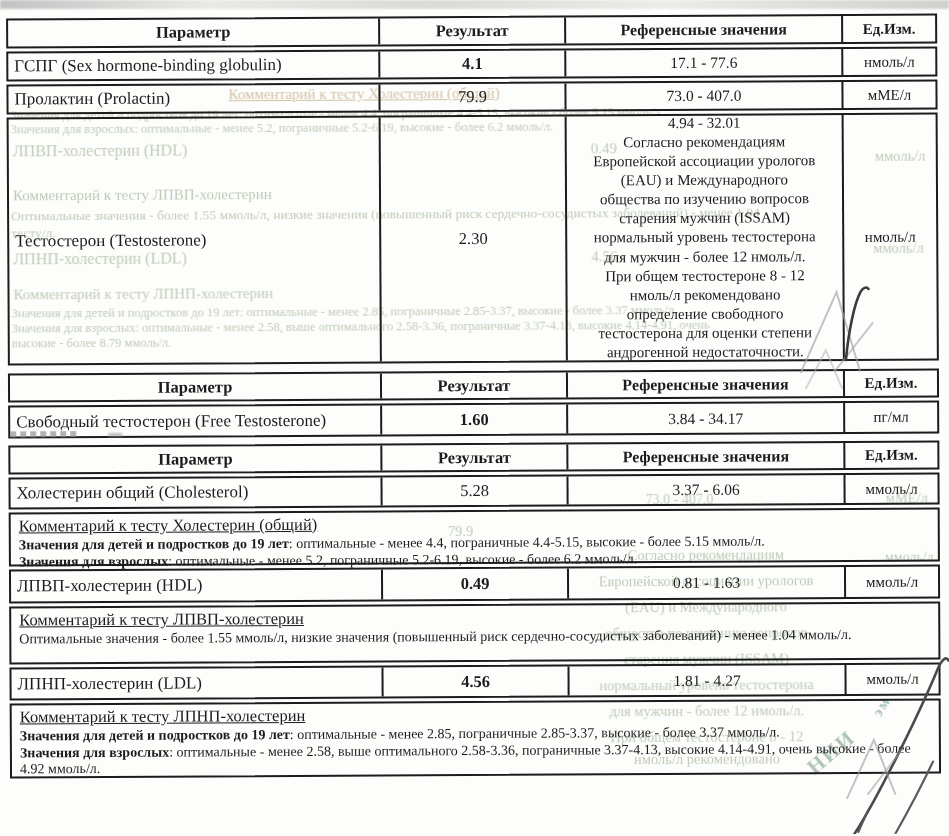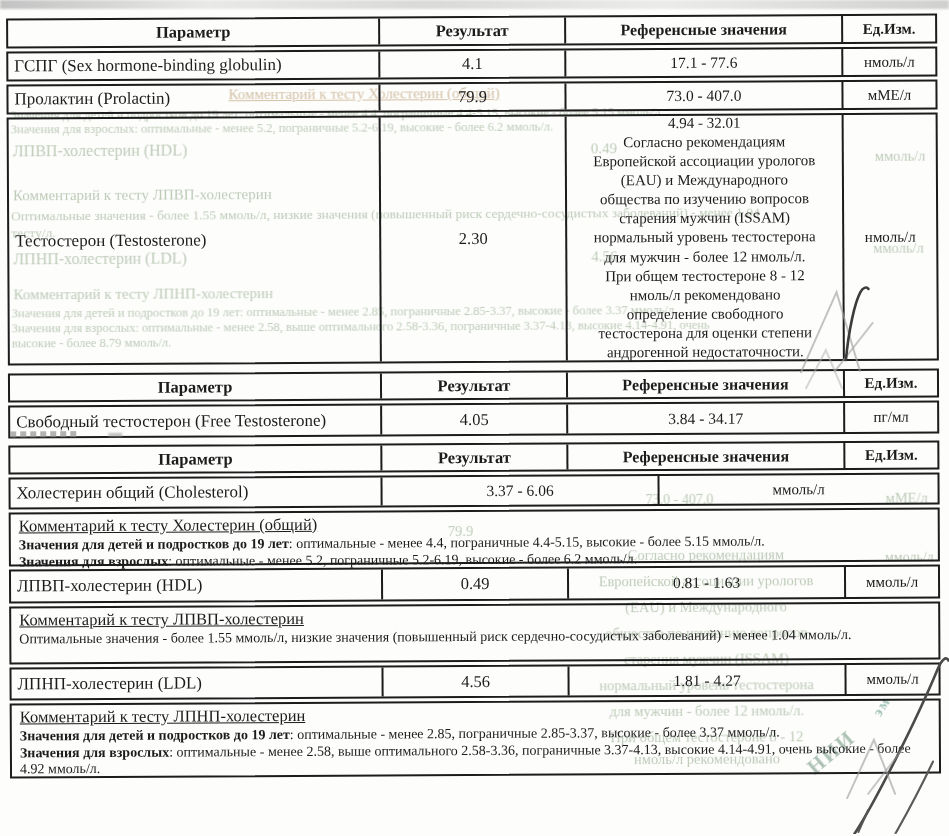--- a/index.html
+++ b/index.html
@@ -24,21 +24,21 @@
   .row + .row, .row + .comment, .comment + .row{ margin-top:3px; }
   .cell{ display:flex; align-items:center; padding:1px 6px; }
   .c1{ width:370px; justify-content:flex-start; font-size:17px; }
   .c2{ width:186px; justify-content:center; font-size:16.5px; }
   .c3{ width:277px; justify-content:center; font-size:15.5px; text-align:center; }
   .c4{ flex:1; justify-content:center; font-size:15px; }
   .c2,.c3,.c4{ border-left:2px solid var(--ink); }
   .hdr .cell{ justify-content:center; font-weight:bold; }
   .hdr .c1{ font-size:16.5px; }
   .hdr .c3{ font-size:16px; }
-  .bold{ font-weight:normal; }
+  .bold{ font-weight:bold; }
   .preline{ white-space:pre-line; line-height:19.1px; font-size:15px; }
   .comment{ border:2px solid var(--ink); padding:2px 8px 2px 8px; background:transparent; }
   .ctitle{ display:inline-block; font-size:16.5px; text-decoration:underline; margin-bottom:1px; }
   .cline{ font-size:14px; line-height:16.6px; }
   .cline b{ font-weight:bold; }
 
   
   .ghost{ position:absolute; color:#7f9a74; opacity:.5; filter:blur(.45px); white-space:nowrap; }
   .g-warm{ color:#b08f5e; opacity:.55; text-decoration:underline; }
   .g-center{ text-align:center; white-space:normal; }
@@ -138,38 +138,39 @@
 
     <section class="tbl" style="top:371px;">
       <div class="row hdr" style="height:29px;">
         <div class="cell c1">Параметр</div>
         <div class="cell c2">Результат</div>
         <div class="cell c3">Референсные значения</div>
         <div class="cell c4">Ед.Изм.</div>
       </div>
       <div class="row" style="height:33px;">
         <div class="cell c1">Свободный тестостерон (Free Testosterone)</div>
-        <div class="cell c2 bold">4.05</div>
+        <div class="cell c2 bold">1.60</div>
         <div class="cell c3">3.84 - 34.17</div>
         <div class="cell c4">пг/мл</div>
       </div>
     </section>
 
     <div class="smudge"></div>
     <div class="smudge2"></div>
 
     <section class="tbl" style="top:443px;">
       <div class="row hdr" style="height:29px;">
         <div class="cell c1">Параметр</div>
         <div class="cell c2">Результат</div>
         <div class="cell c3">Референсные значения</div>
         <div class="cell c4">Ед.Изм.</div>
       </div>
       <div class="row" style="height:32px;">
         <div class="cell c1">Холестерин общий (Cholesterol)</div>
+        <div class="cell c2">5.28</div>
         <div class="cell c3">3.37 - 6.06</div>
         <div class="cell c4">ммоль/л</div>
       </div>
       <div class="comment" style="height:54px;">
         <span class="ctitle">Комментарий к тесту Холестерин (общий)</span>
         <div class="cline"><b>Значения для детей и подростков до 19 лет</b><span>: оптимальные - менее 4.4, пограничные 4.4-5.15, высокие - более 5.15 ммоль/л.</span></div>
         <div class="cline"><b>Значения для взрослых</b><span>: оптимальные - менее 5.2, пограничные 5.2-6.19, высокие - более 6.2 ммоль/л.</span></div>
       </div>
       <div class="row" style="height:34px;">
         <div class="cell c1">ЛПВП-холестерин (HDL)</div>

